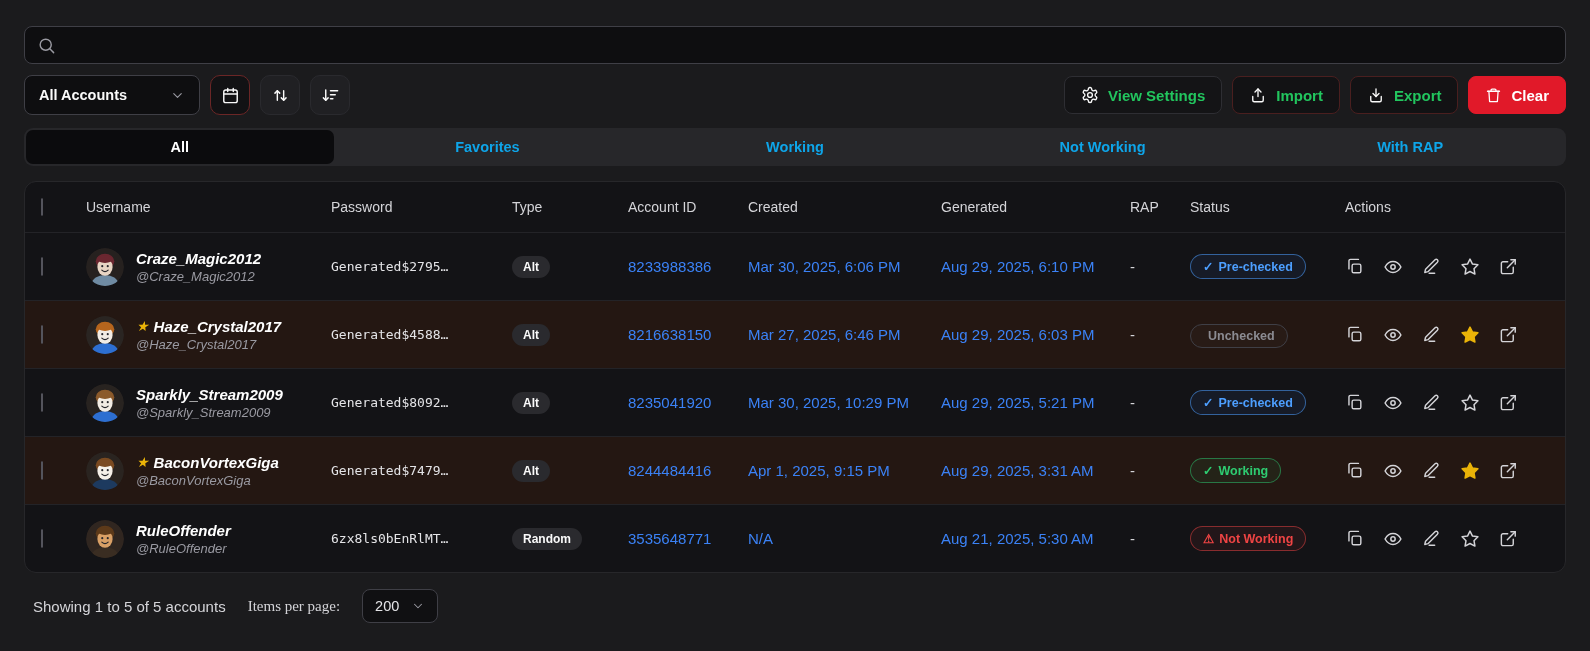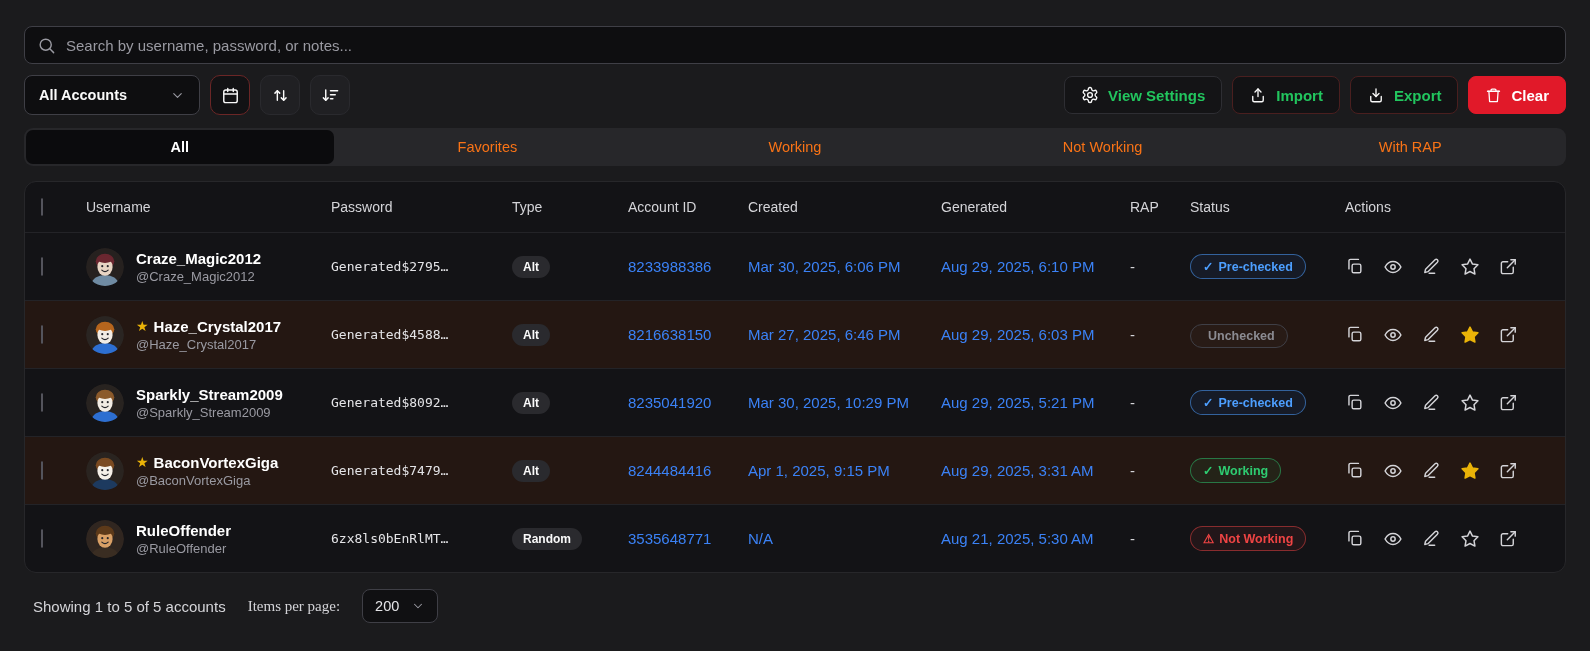--- a/index.html
+++ b/index.html
@@ -57,21 +57,21 @@
   .tool-btn.danger { background:#e11929; border-color:#e11929; color:#fff; }
 
   
   .tabs {
     margin-top:13px; height:38px; width:100%;
     background:#27272a; border-radius:9px;
     display:flex; align-items:stretch; padding:2px;
   }
   .tab {
     flex:1; display:flex; align-items:center; justify-content:center;
-    color:#f97316; font-size:14.5px; font-weight:400; cursor:pointer;
+    color:#0ea5e9; font-size:14.5px; font-weight:700; cursor:pointer;
     border-radius:7px;
   }
   .tab.active { background:#0b0b0d; color:#ffffff; font-weight:600; }
 
   
   .table {
     margin-top:15px;
     border:1px solid #27272a; border-radius:12px;
     background:#131316; overflow:hidden;
   }
@@ -83,21 +83,21 @@
   }
   .thead { height:50px; color:#d4d4d8; font-size:14px; font-weight:500; }
   .trow { height:68px; border-top:1px solid #232327; }
   .trow.fav { background:#241712; }
 
   .checkbox {
     width:17px; height:17px; border-radius:4px;
     border:1.5px solid #54545c; background:transparent; cursor:pointer;
   }
 
-  .user-cell { display:flex; align-items:center; gap:12px; min-width:0; }
+  .user-cell { display:flex; align-items:center; gap:12px; min-width:0;font-style:italic; }
   .avatar { width:38px; height:38px; border-radius:50%; overflow:hidden; flex:0 0 auto; }
   .user-meta { display:flex; flex-direction:column; gap:2px; min-width:0; }
   .uname-line { display:flex; align-items:center; gap:5px; }
   .fav-star { display:none; color:#eab308; font-size:14px; line-height:1; }
   .trow.fav .fav-star { display:inline; }
   .uname { font-size:15px; font-weight:700; color:#ffffff; white-space:nowrap; }
   .handle { font-size:13px; color:#9a9aa2; white-space:nowrap; }
 
   .pass { font-family:"DejaVu Sans Mono", monospace; font-size:13px; color:#e4e4e7; }
 
@@ -142,21 +142,20 @@
 
 <div class="page">
 
   <div class="search-bar">
     <span style="display:flex;">
       <svg class="ic" width="19" height="19" viewBox="0 0 24 24" style="stroke:#9a9aa2;">
           <circle cx="11" cy="11" r="7"></circle>
           <line x1="16.5" y1="16.5" x2="21" y2="21"></line>
         </svg>
     </span>
-    <input placeholder="Search by username, password, or notes..." style="">
   </div>
 
   <div class="filter-row">
     <div class="filter-left">
       <button class="select-btn">
         <span>All Accounts</span>
         <span style="display:flex;">
           <svg class="ic" width="15" height="15" viewBox="0 0 24 24" style="stroke:#9a9aa2;">
               <polyline points="6 9 12 15 18 9"></polyline>
             </svg>

